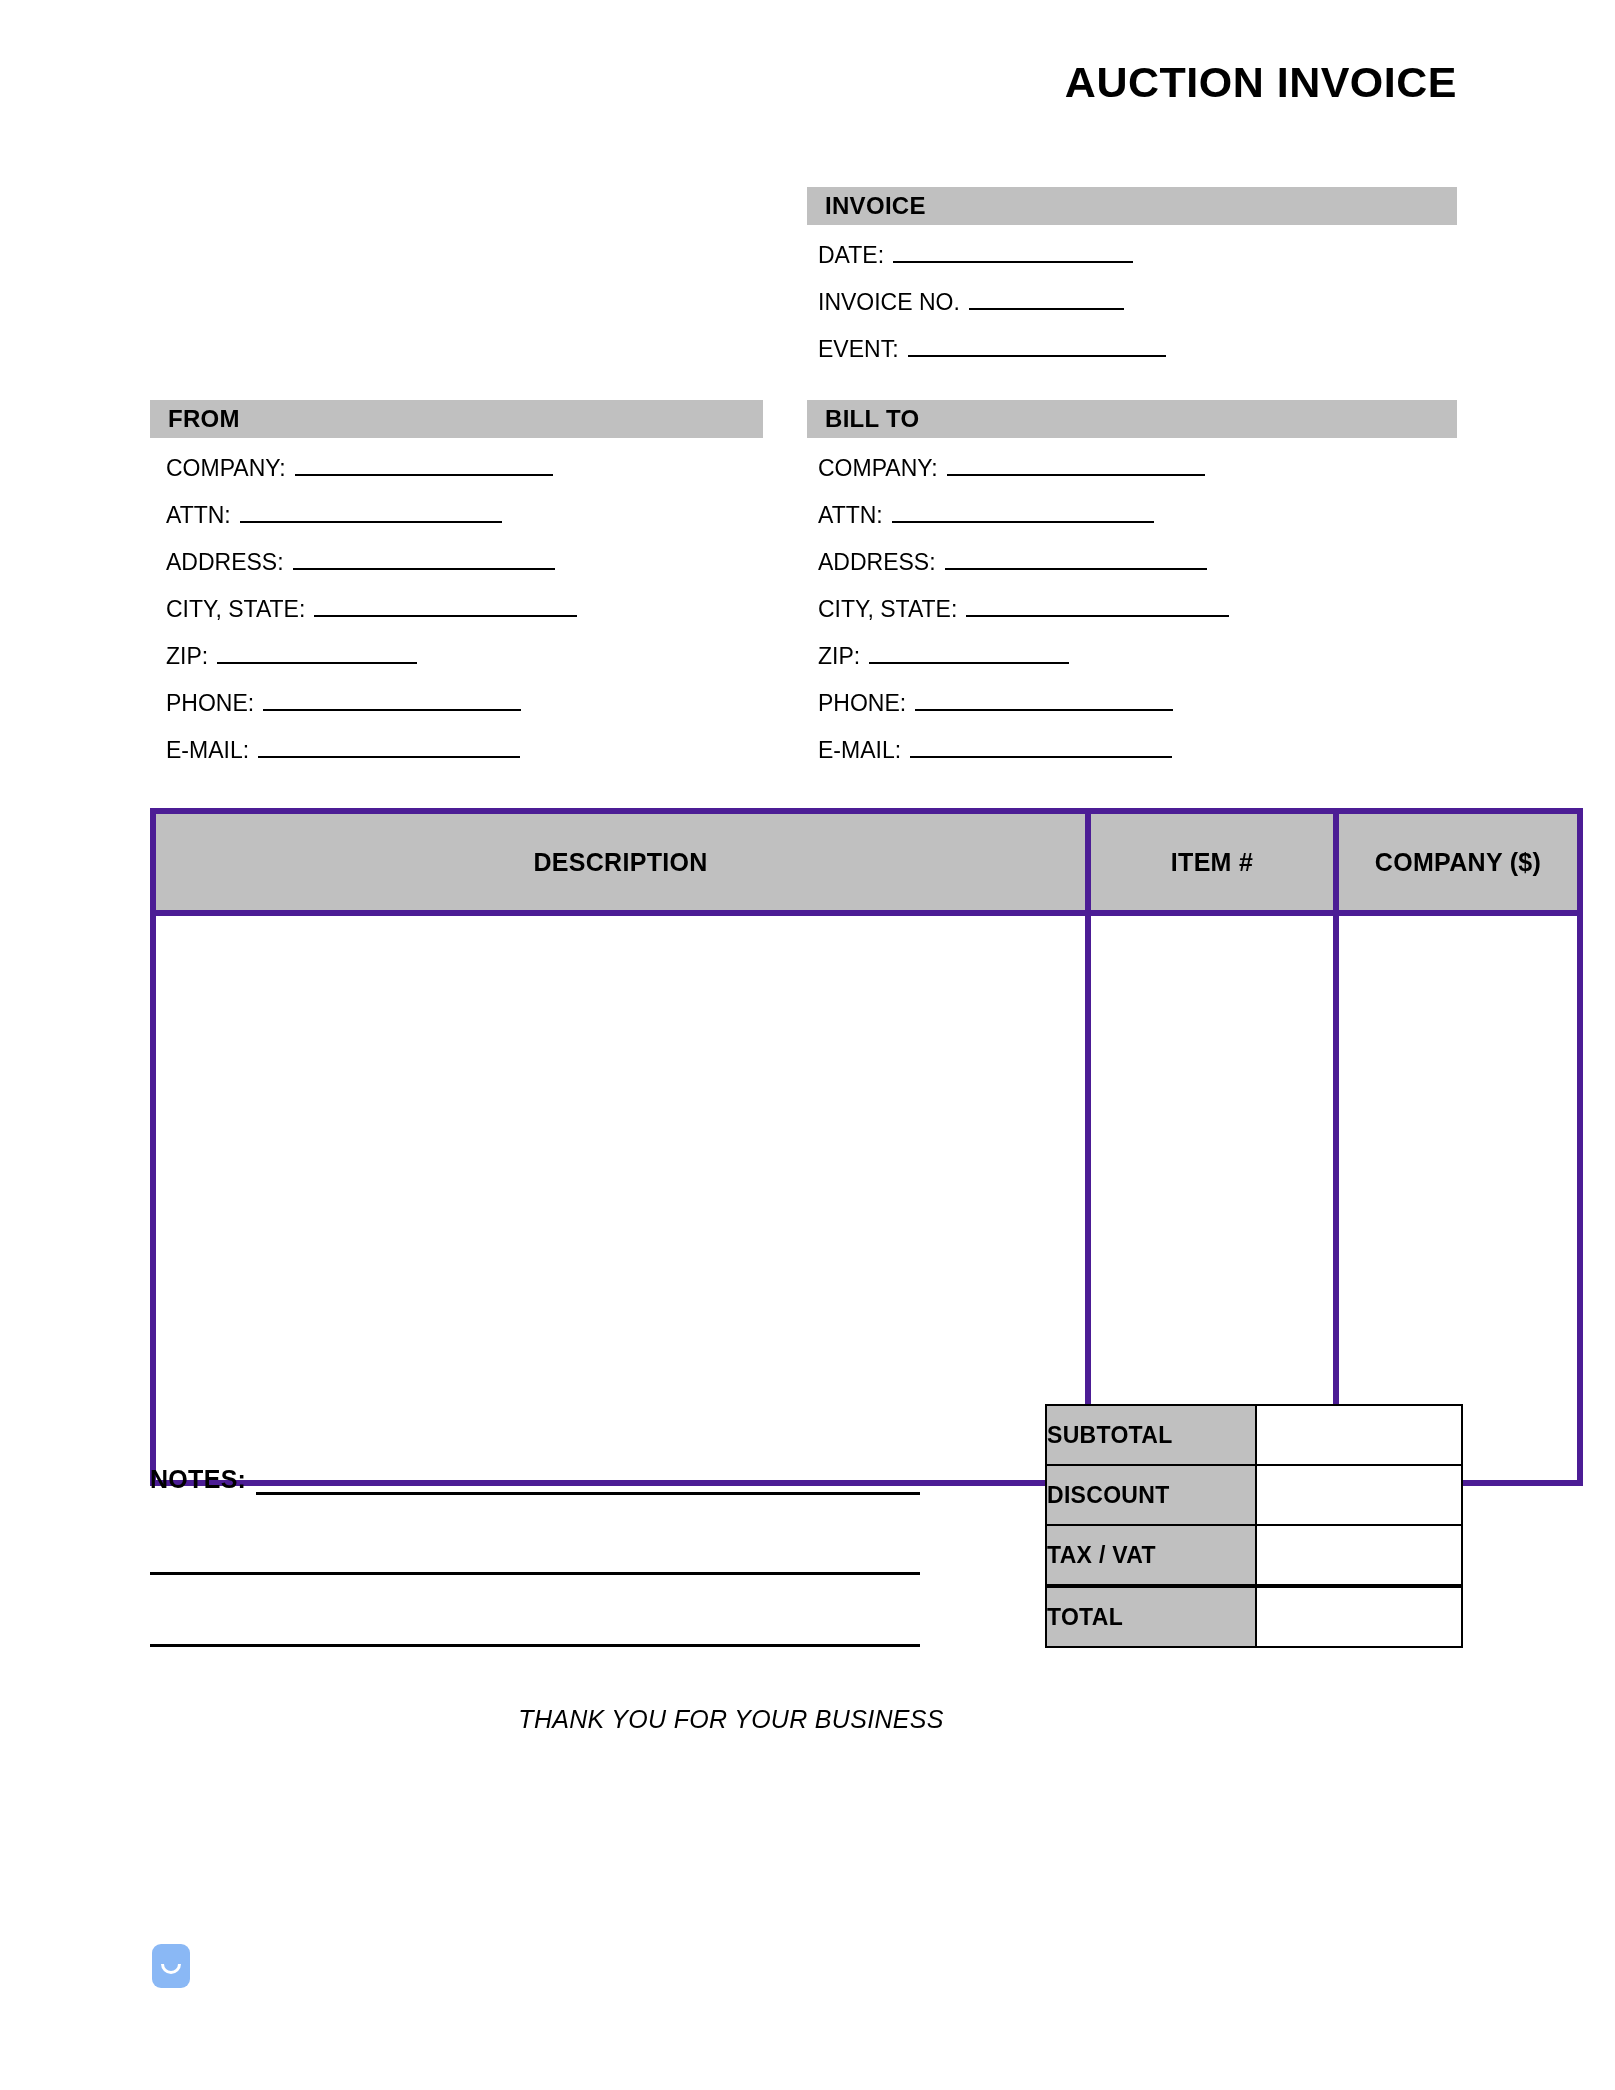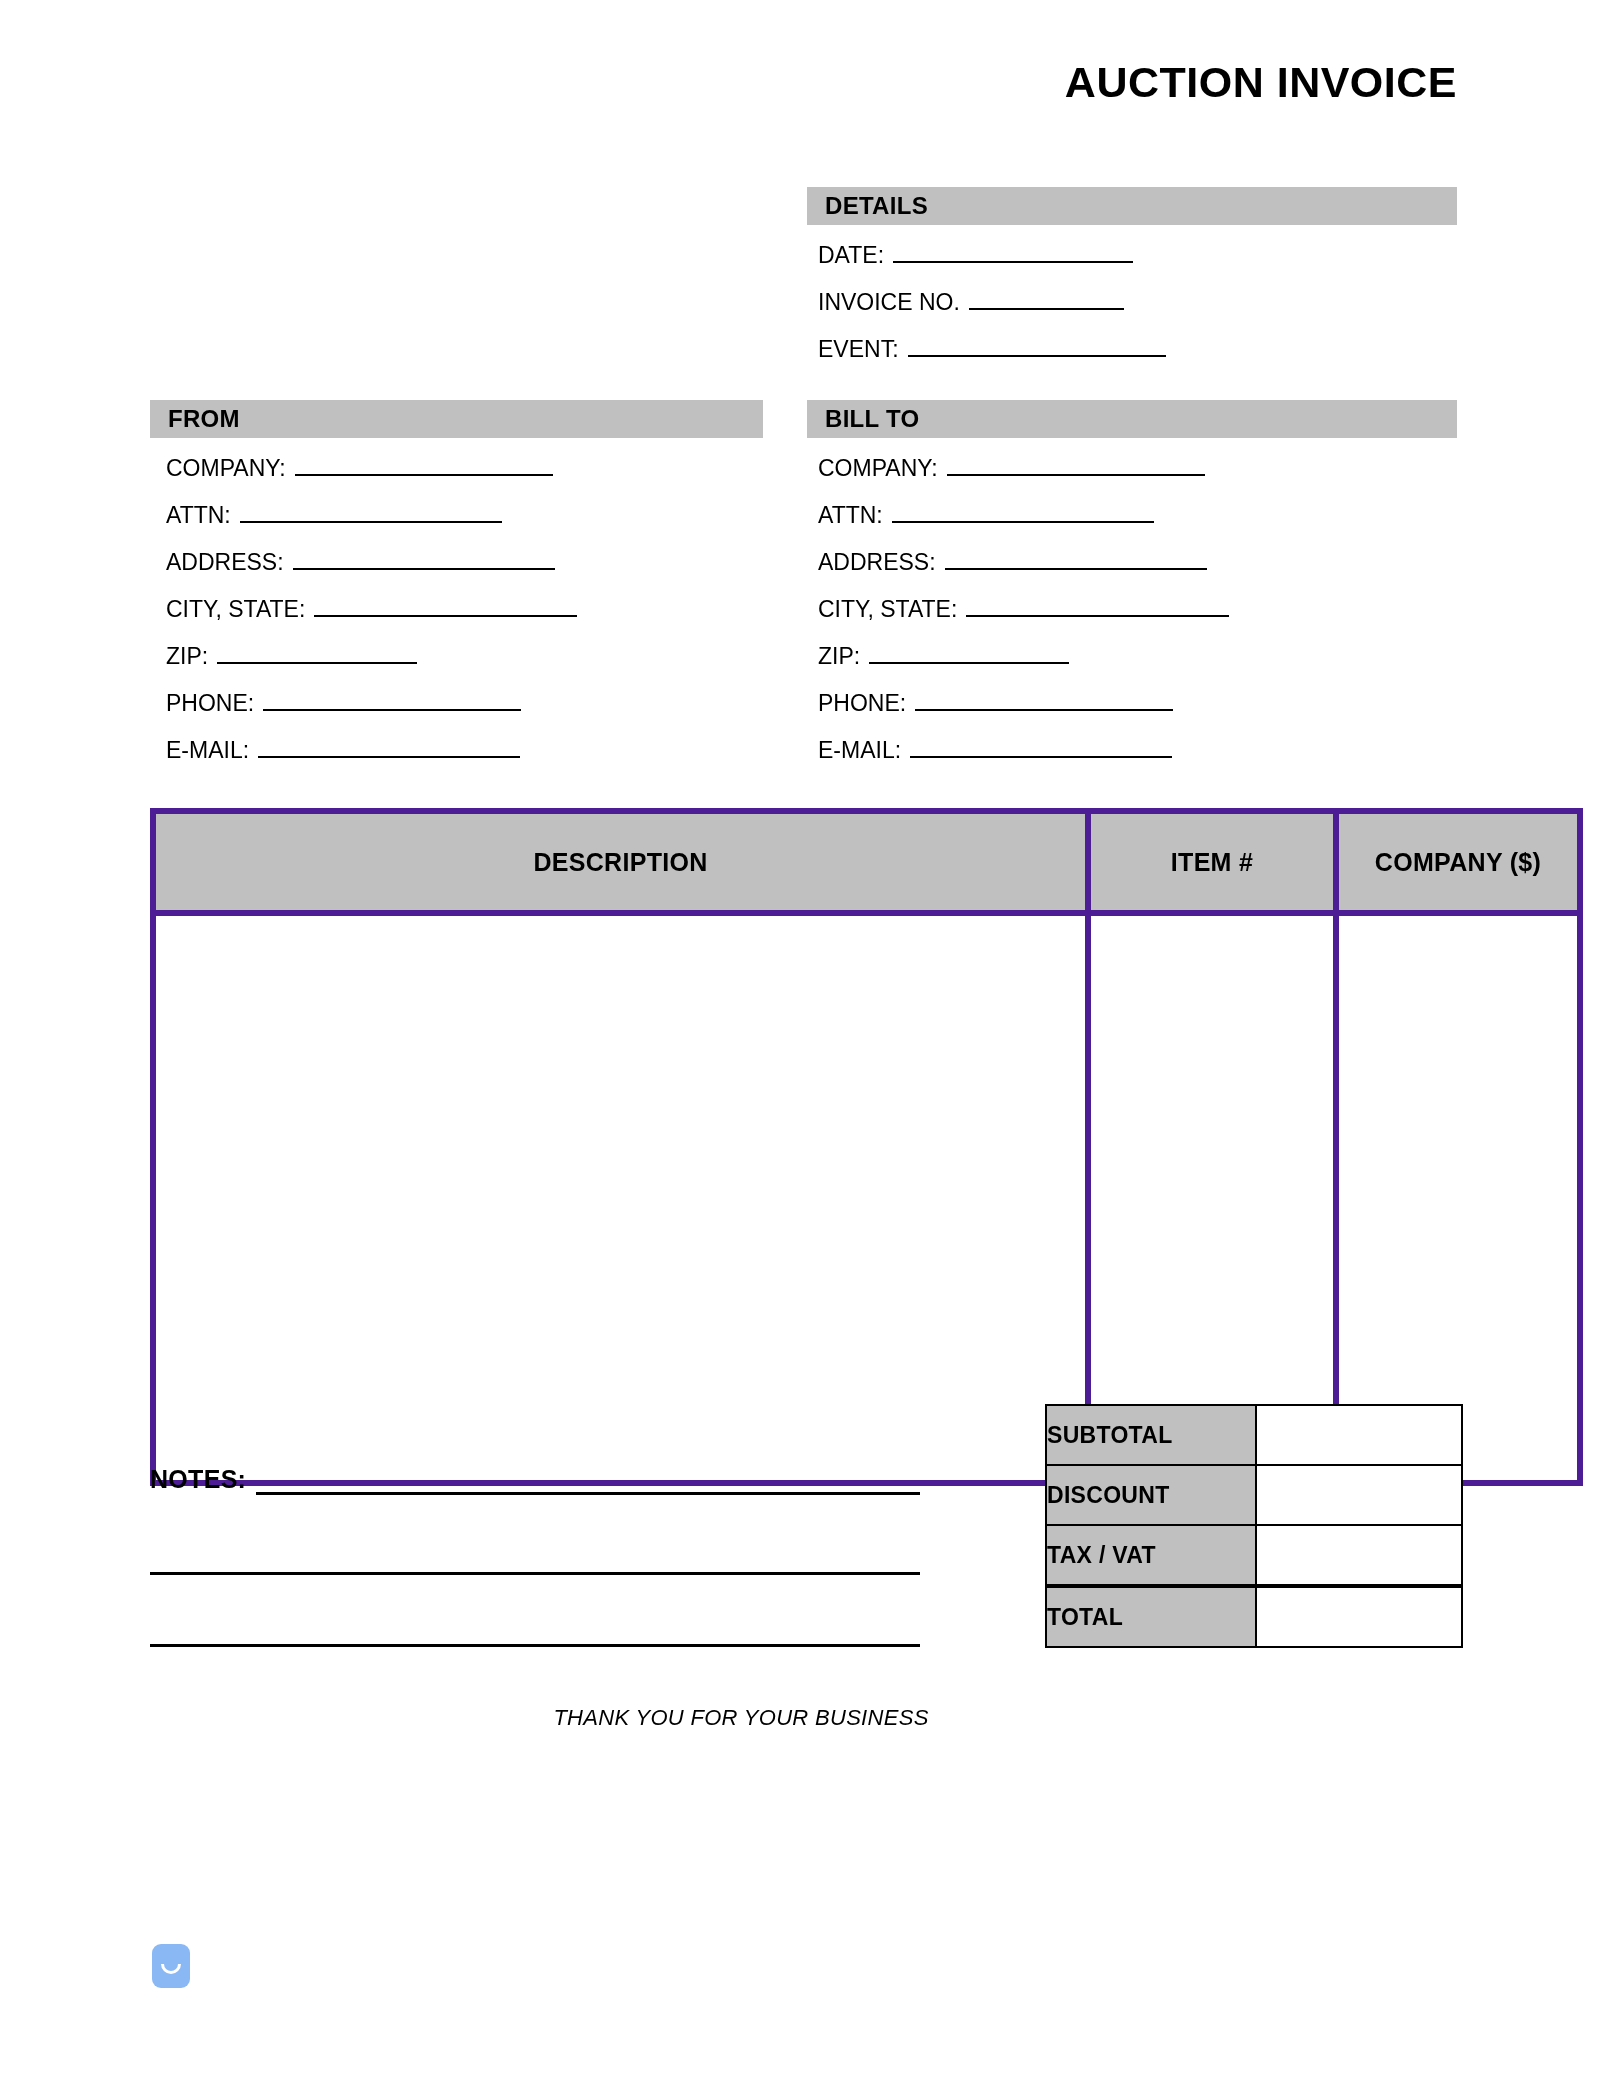--- a/index.html
+++ b/index.html
@@ -154,25 +154,25 @@
   .notes-rule {
     border-bottom: 3px solid #000;
     height: 0;
     width: 770px;
     margin-top: 69px;
   }
 
   
   .footer-thanks {
     position: absolute;
-    left: 166px;
+    left: 156px;
     top: 1705px;
     width: 1150px;
     text-align: center;
-    font-size: 22px;
+    font-size: 25px;
     font-style: italic;
     letter-spacing: 0.3px;
   }
 
   
   .brand-mark {
     position: absolute;
     left: 152px;
     top: 1944px;
     width: 38px;
@@ -193,21 +193,21 @@
   }
 </style>
 </head>
 <body>
 
 <div class="page">
 
   <div class="doc-title">AUCTION INVOICE</div>
 
   <div class="bar bar-details">
-    <span>DETAILS</span>
+    <span>INVOICE</span>
   </div>
   <div class="field-list fields-details">
       <div class="field-row">
         <span class="field-label">DATE:</span>
         <span class="field-rule" style="width: 240px;"></span>
       </div>
       <div class="field-row">
         <span class="field-label">INVOICE NO.</span>
         <span class="field-rule" style="width: 155px;"></span>
       </div>

